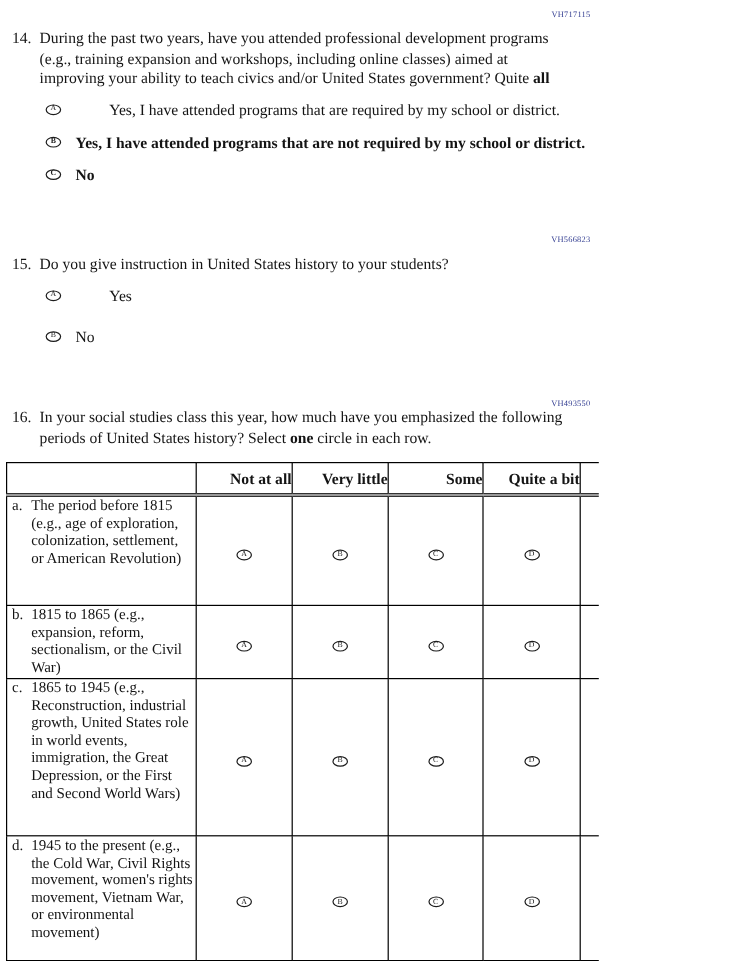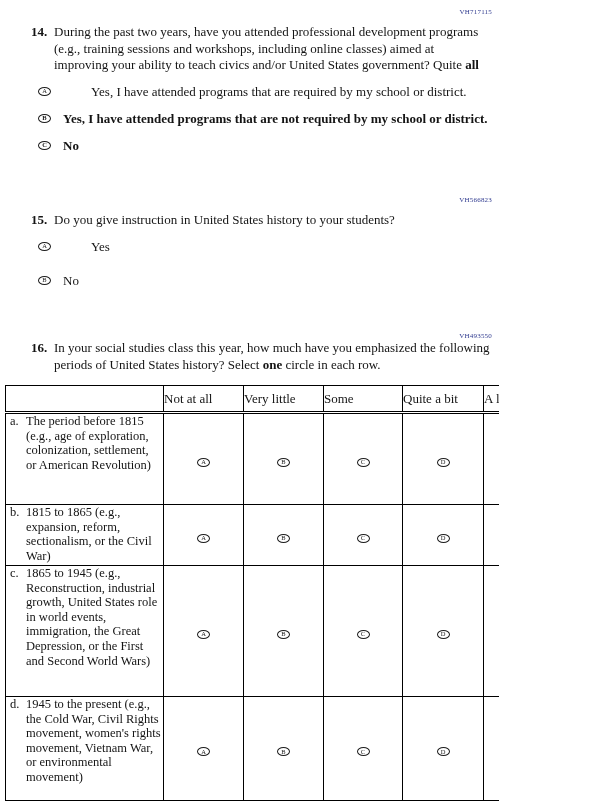--- a/index.html
+++ b/index.html
@@ -6,21 +6,21 @@
   .page{
     position:relative;width:499px;height:801px;background:#ffffff;
     font-family:"Liberation Serif",serif;color:#141414;overflow:hidden;
   }
   .vcode{
     position:absolute;right:7px;font-size:7px;letter-spacing:.2px;
     color:#2f3a8f;font-family:"Liberation Serif",serif;
   }
   .question{position:absolute;left:10px;right:8px;}
   .q-head{display:flex;font-size:13px;line-height:16.5px;}
-  .q-num{flex:0 0 23px;font-weight:700;margin-left:21px;}
+  .q-num{flex:0 0 23px;font-weight:400;}
   .q-text{width:492px;}
   .opts{margin-left:28px;}
   .opt{display:flex;align-items:center;gap:12px;font-size:13px;}
   .opt-m10{margin-top:10px;gap:40px;}
   .opt-m11{margin-top:11px;font-weight:bold;}
   .opt-m18{margin-top:18px;}
   .bubble{
     display:inline-flex;align-items:center;justify-content:center;
     width:13px;height:9px;border:1px solid #1c1c1c;border-radius:50%;
     flex:0 0 13px;box-sizing:border-box;background:#fff;
@@ -29,21 +29,21 @@
     font-style:normal;font-size:6.5px;line-height:1;
     font-family:"Liberation Serif",serif;color:#1c1c1c;
   }
   .emph-table{
     position:absolute;top:385px;left:5px;width:601px;
     border-collapse:collapse;table-layout:fixed;
     border:1.5px solid #000;
   }
   .emph-table th,.emph-table td{border:1px solid #000;padding:0;}
   .emph-table th{
-    font-size:13px;font-weight:400;height:25px;text-align:left;
+    font-size:13px;font-weight:700;height:25px;text-align:right;
     border-bottom:3px double #000;
   }
   .label-cell{vertical-align:top;font-size:12.5px;line-height:14.6px;padding:3px 2px 3px 0;}
   .label-inner{display:flex;}
   .row-letter{flex:0 0 16px;padding-left:4px;}
   .row-label{flex:1;padding-right:2px;}
   .bubble-cell{text-align:center;vertical-align:middle;}
   .code-cell{font-size:7px;color:#2f3a8f;text-align:center;vertical-align:middle;letter-spacing:.2px;}
   .h-a{height:90px;} .h-b{height:60px;} .h-c{height:130px;} .h-d{height:103px;}
 </style>
@@ -51,21 +51,21 @@
 <body>
 
 <div class="page">
 
   <div class="vcode" style="top:8px">VH717115</div>
   <section class="question" style="top:24px">
     <div class="q-head">
       <span class="q-num">14.</span>
       <div class="q-text">
         <div>During the past two years, have you attended professional development programs</div>
-        <div>(e.g., training sessions and workshops, including online classes) aimed at</div>
+        <div>(e.g., training expansion and workshops, including online classes) aimed at</div>
         <div><span>improving your ability to teach civics and/or United States government? Quite </span><b>all</b></div>
       </div>
     </div>
     <div class="opts">
       <div class="opt opt-m10">
         <span class="bubble">
             <i>A</i>
           </span>
         <span>Yes, I have attended programs that are required by my school or district.</span>
       </div>

